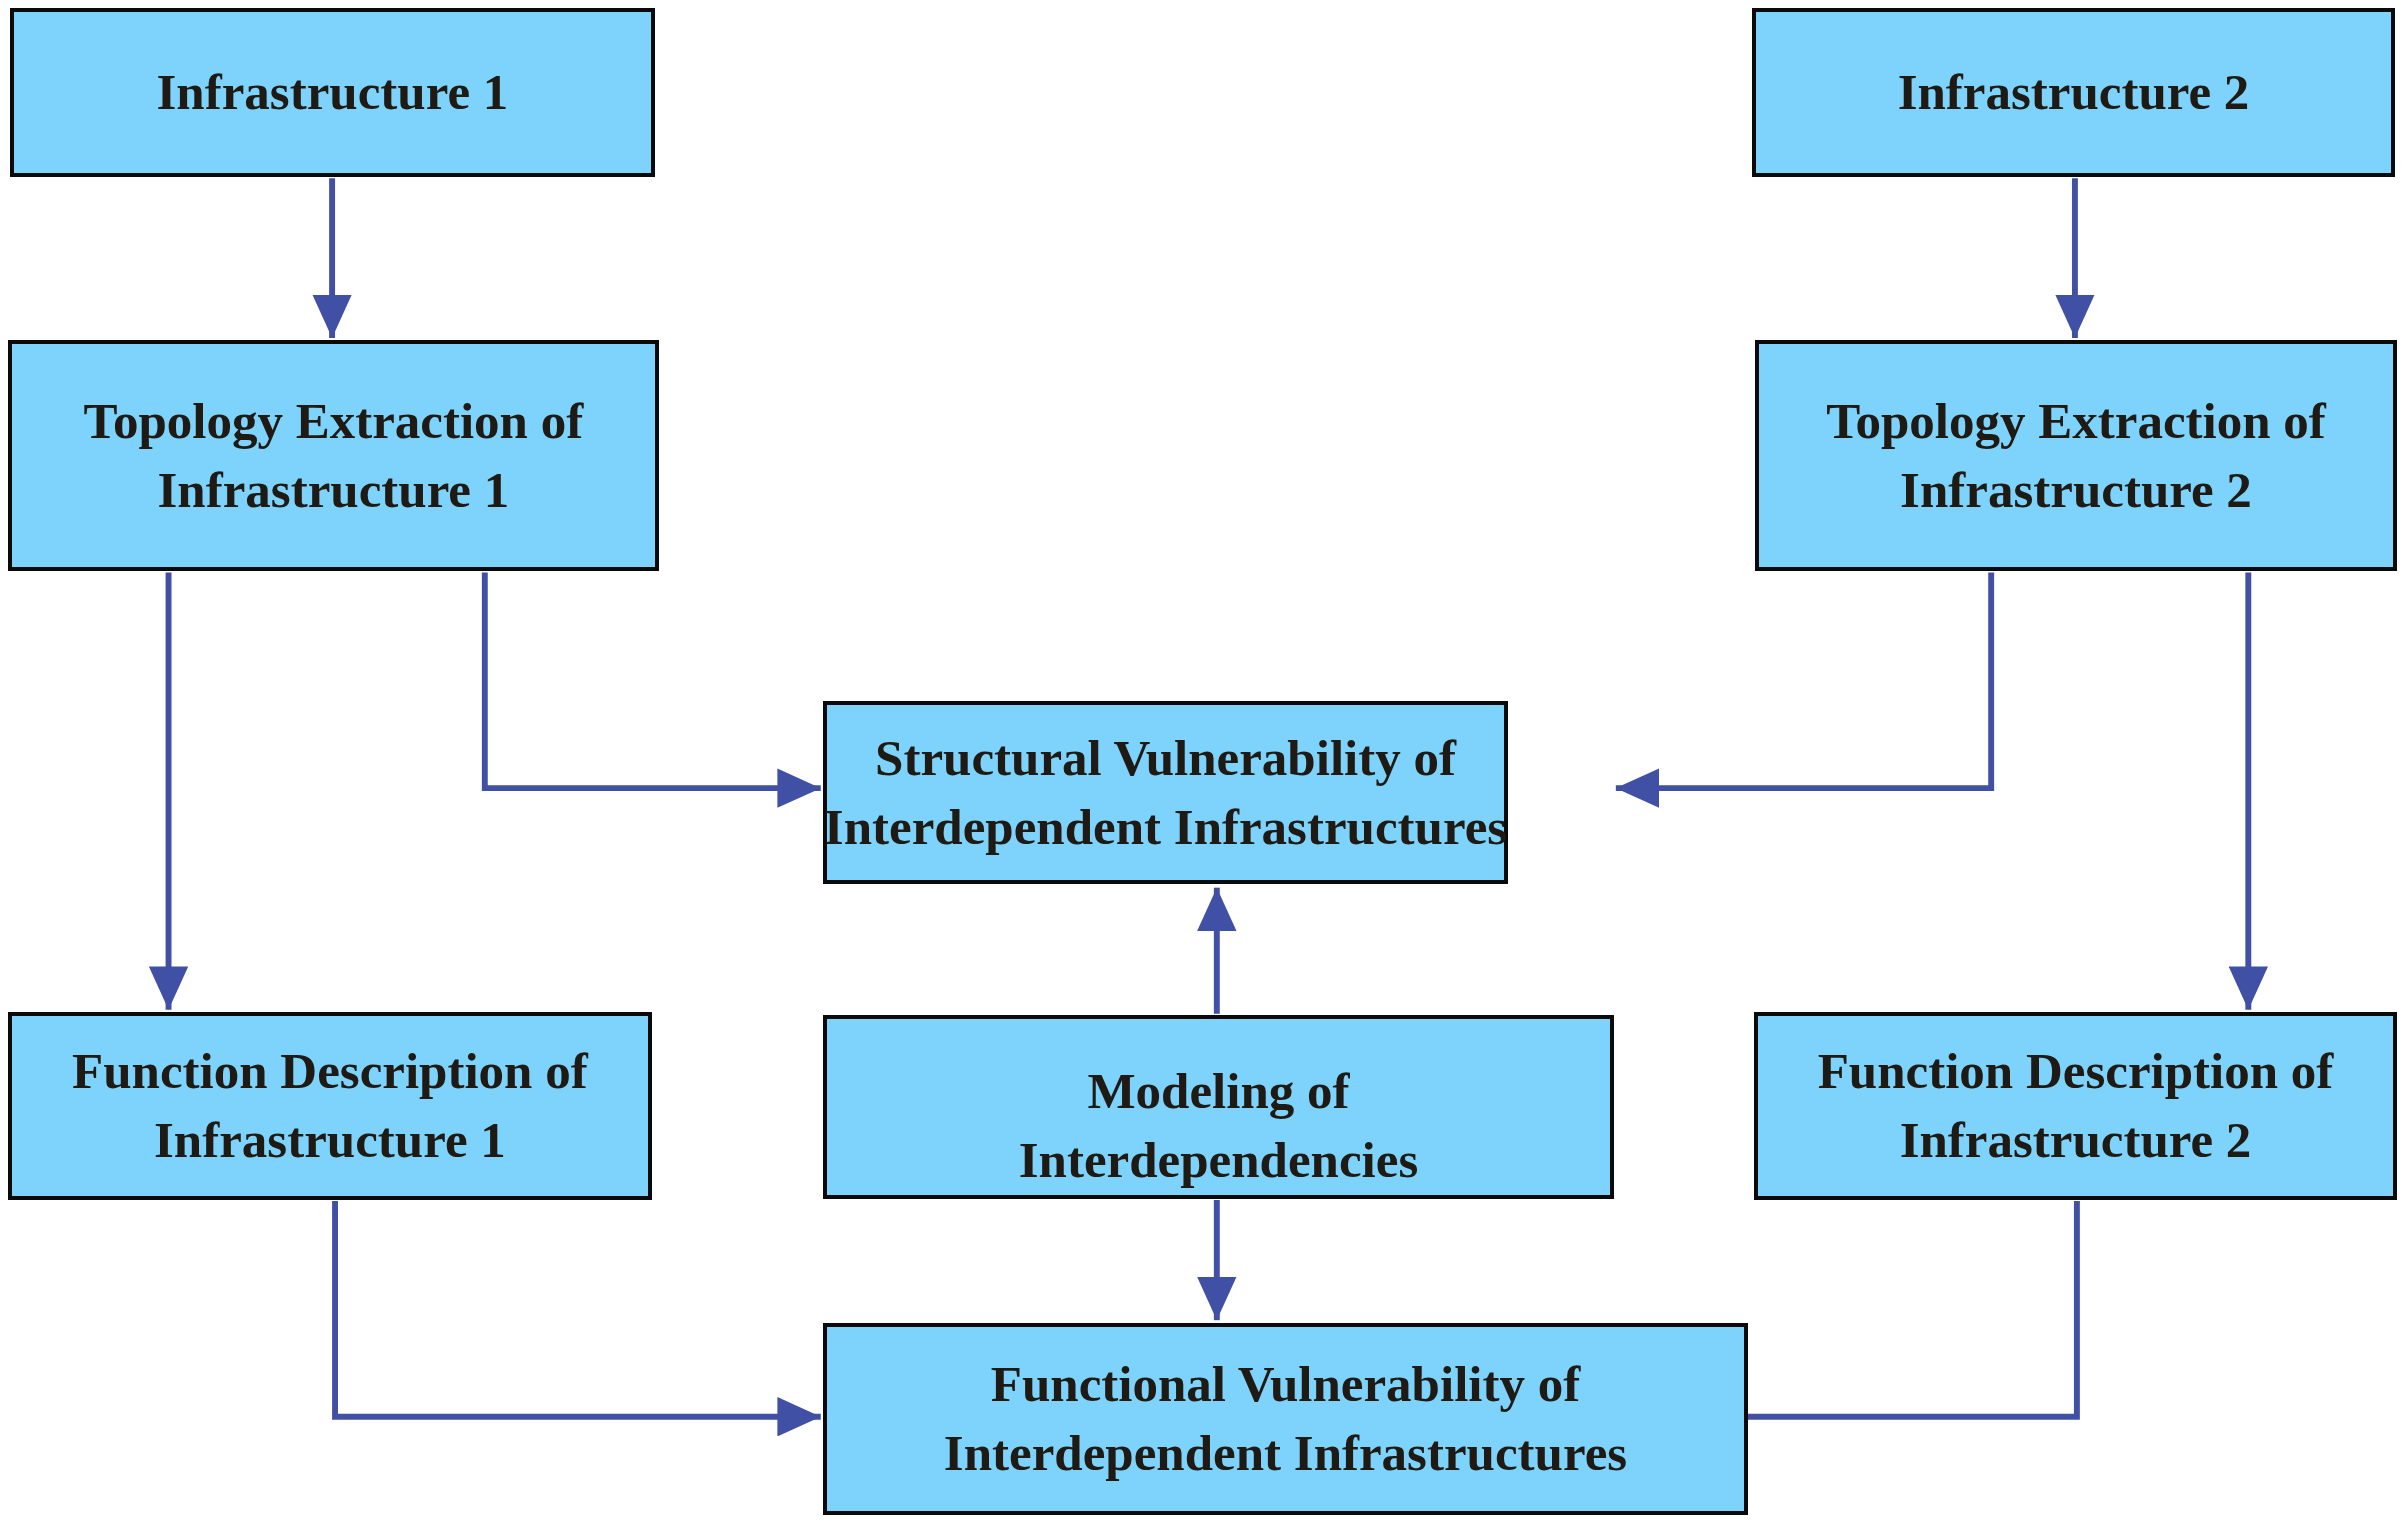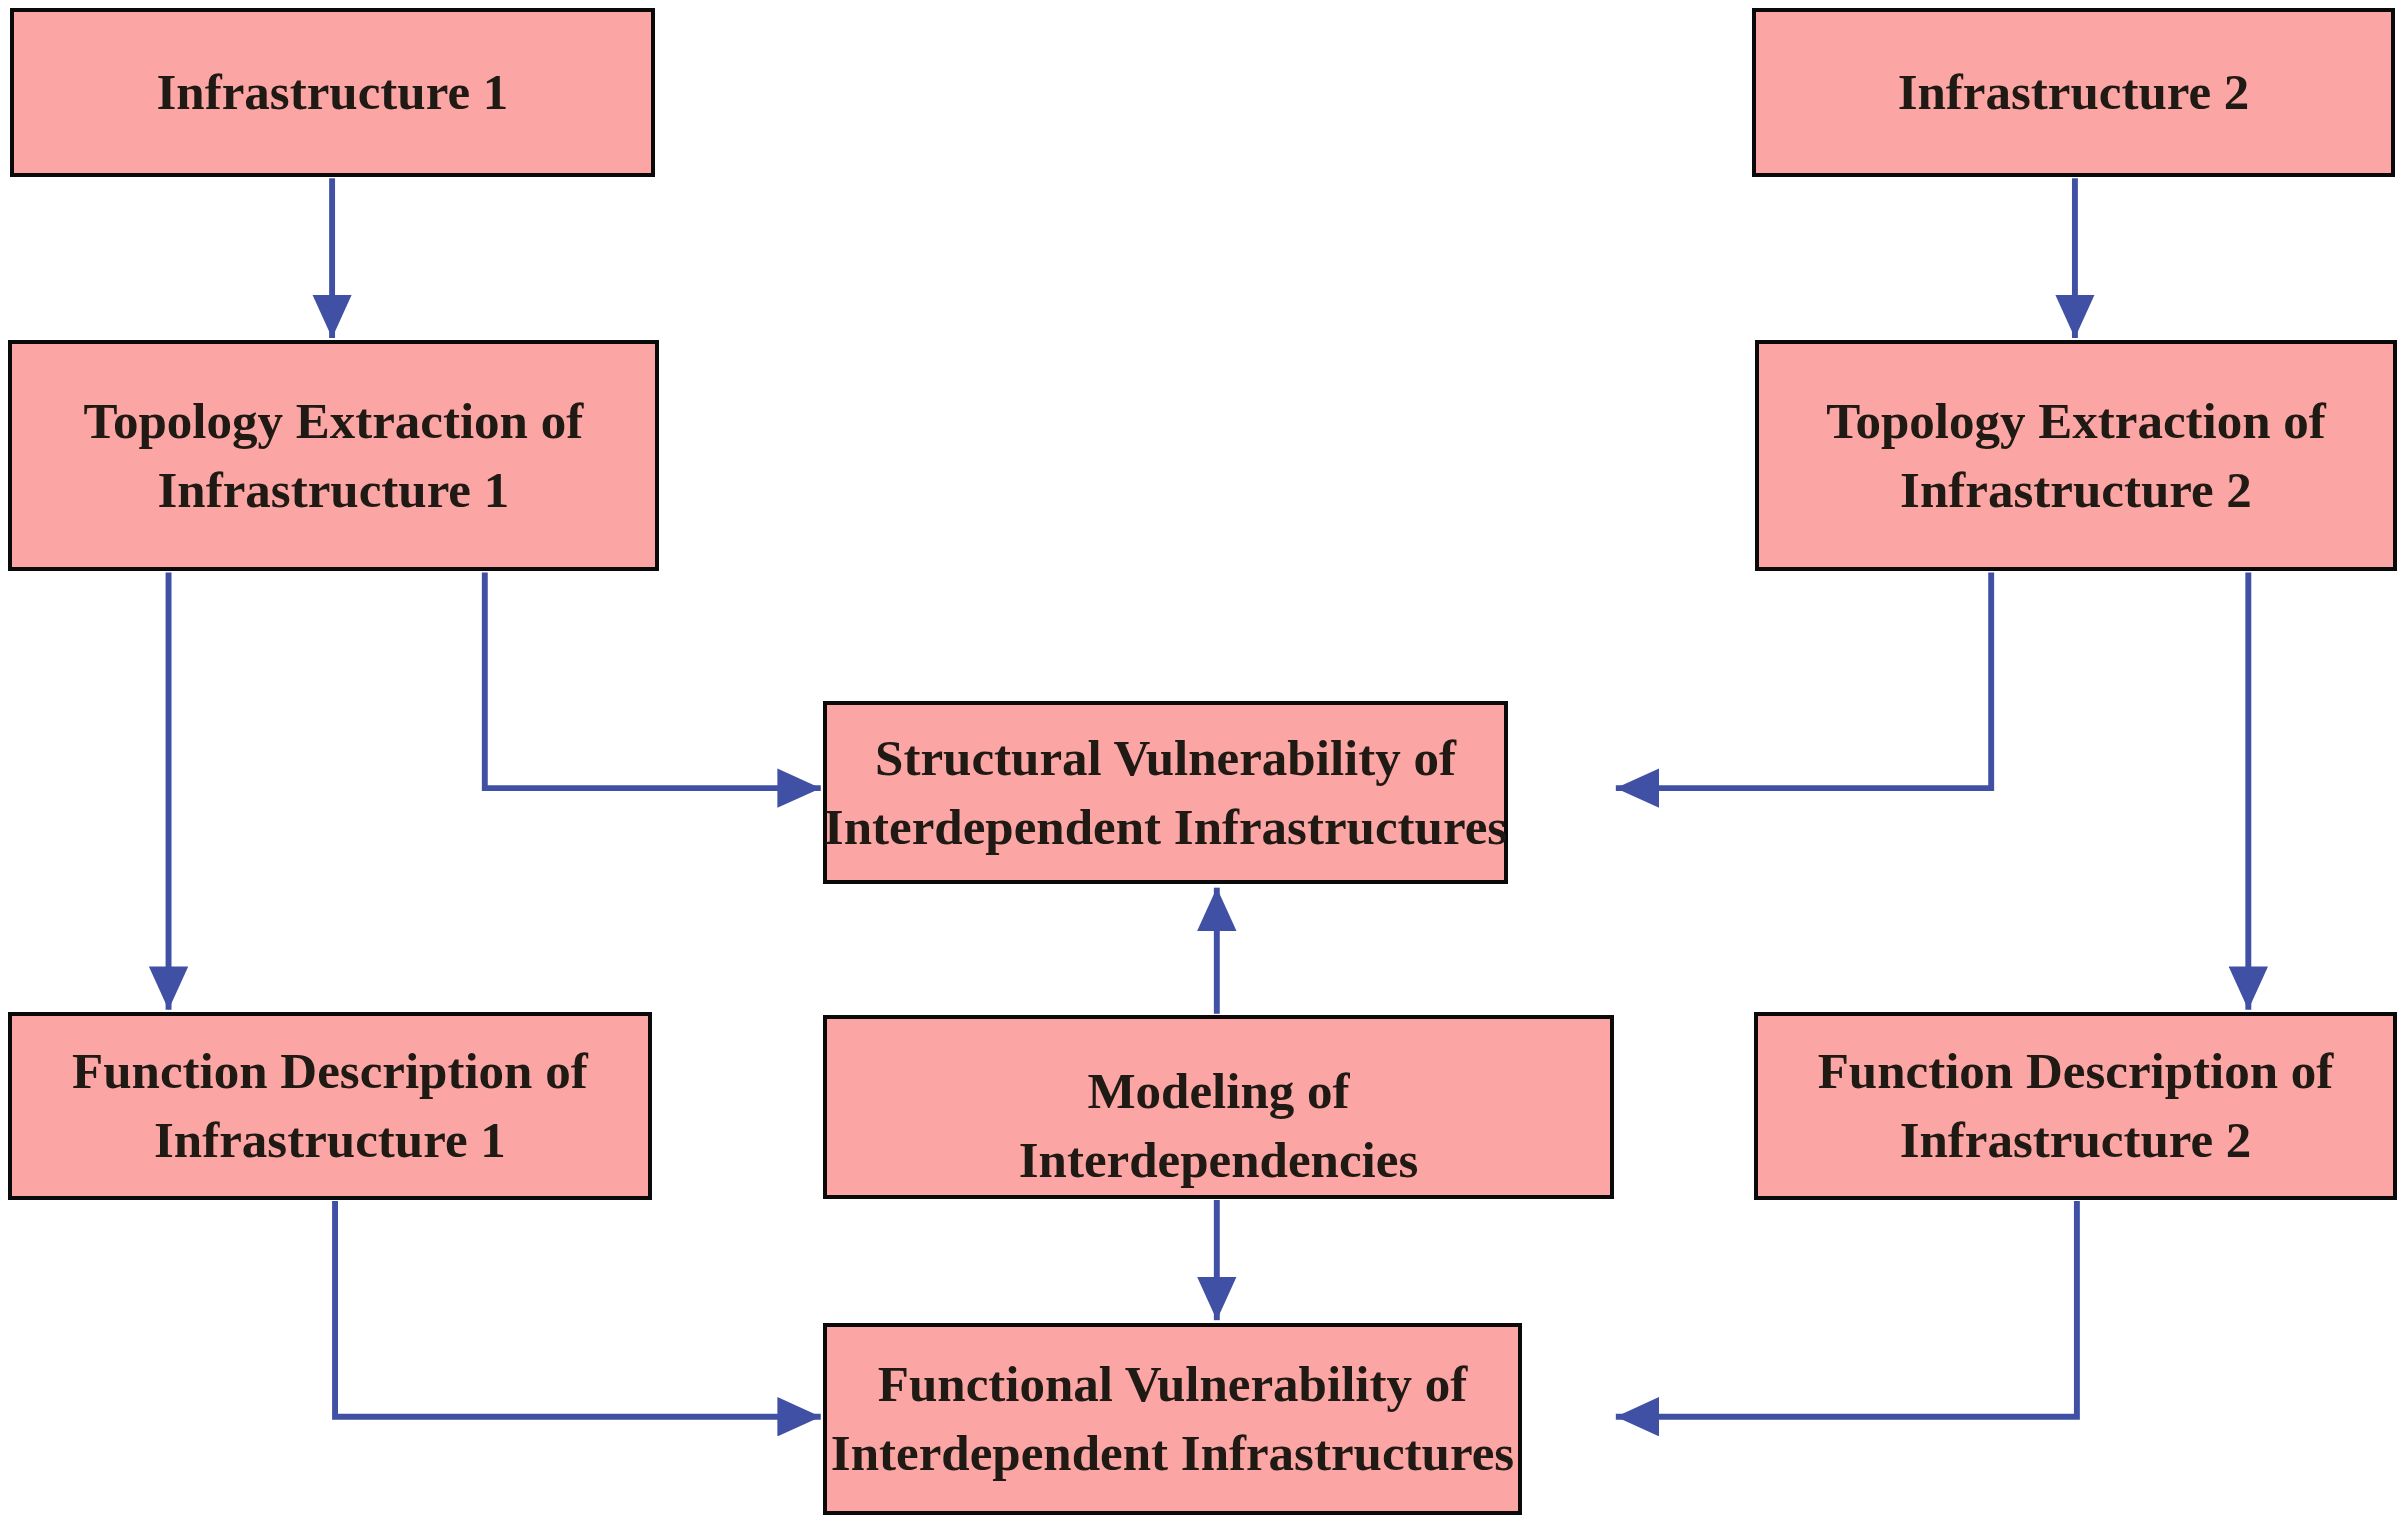--- a/index.html
+++ b/index.html
@@ -13,21 +13,21 @@
   .arrows { position: absolute; left: 0; top: 0; width: 2408px; height: 1532px; }
   .arrows path.edge {
     fill: none;
     stroke: #4050a4;
     stroke-width: 6px;
   }
   .arrowhead-glyph { fill: #4050a4; }
   .node {
     position: absolute;
     box-sizing: border-box;
-    background: #fca5a5;
+    background: #7dd3fc;
     border: 4.9px solid #0a0a0a;
     display: flex;
     align-items: center;
     justify-content: center;
     text-align: center;
   }
   .node .label {
     font-weight: bold;
     font-size: 51px;
     line-height: 1.35;
@@ -36,21 +36,21 @@
   }
   
   #n-infra1     { left: 9.9px;   top: 7.9px;    width: 645px; height: 169px; }
   #n-infra2     { left: 1752px; top: 7.9px;    width: 643px; height: 169px; }
   #n-topo1      { left: 7.9px;    top: 340px;  width: 651px; height: 231px; }
   #n-topo2      { left: 1755px; top: 340px;  width: 642px; height: 231px; }
   #n-structural { left: 823px;  top: 701px;  width: 685px; height: 183px; }
   #n-funcdesc1  { left: 7.9px;    top: 1012px; width: 644px; height: 188px; }
   #n-modeling   { left: 823px;  top: 1015px; width: 791px; height: 184px; align-items: flex-end; }
   #n-funcdesc2  { left: 1754px; top: 1012px; width: 643px; height: 188px; }
-  #n-functional { left: 823px;  top: 1323px; width: 699px; height: 192px; }
+  #n-functional { left: 823px;  top: 1323px; width: 925px; height: 192px; }
 </style>
 </head>
 <body>
 
 <div class="canvas">
 
   <svg class="arrows" viewBox="0 0 2444 1555" xmlns="http://www.w3.org/2000/svg">
     <defs>
       <marker id="ah" markerUnits="userSpaceOnUse" markerWidth="44" markerHeight="40" refX="44" refY="20" orient="auto">
         <path class="arrowhead-glyph" d="M0,0 L44,20 L0,40 Z"></path>

